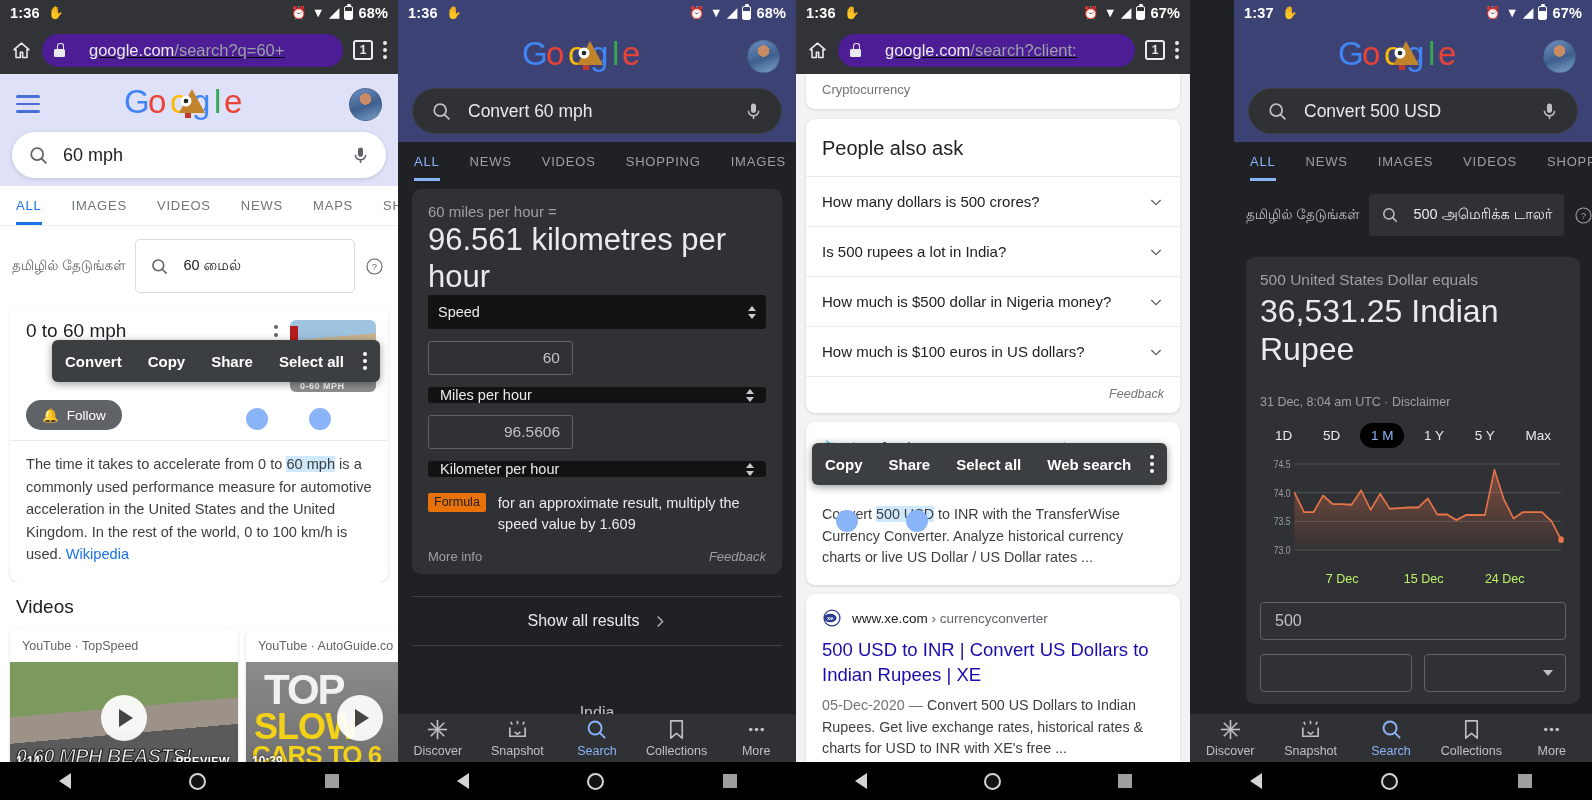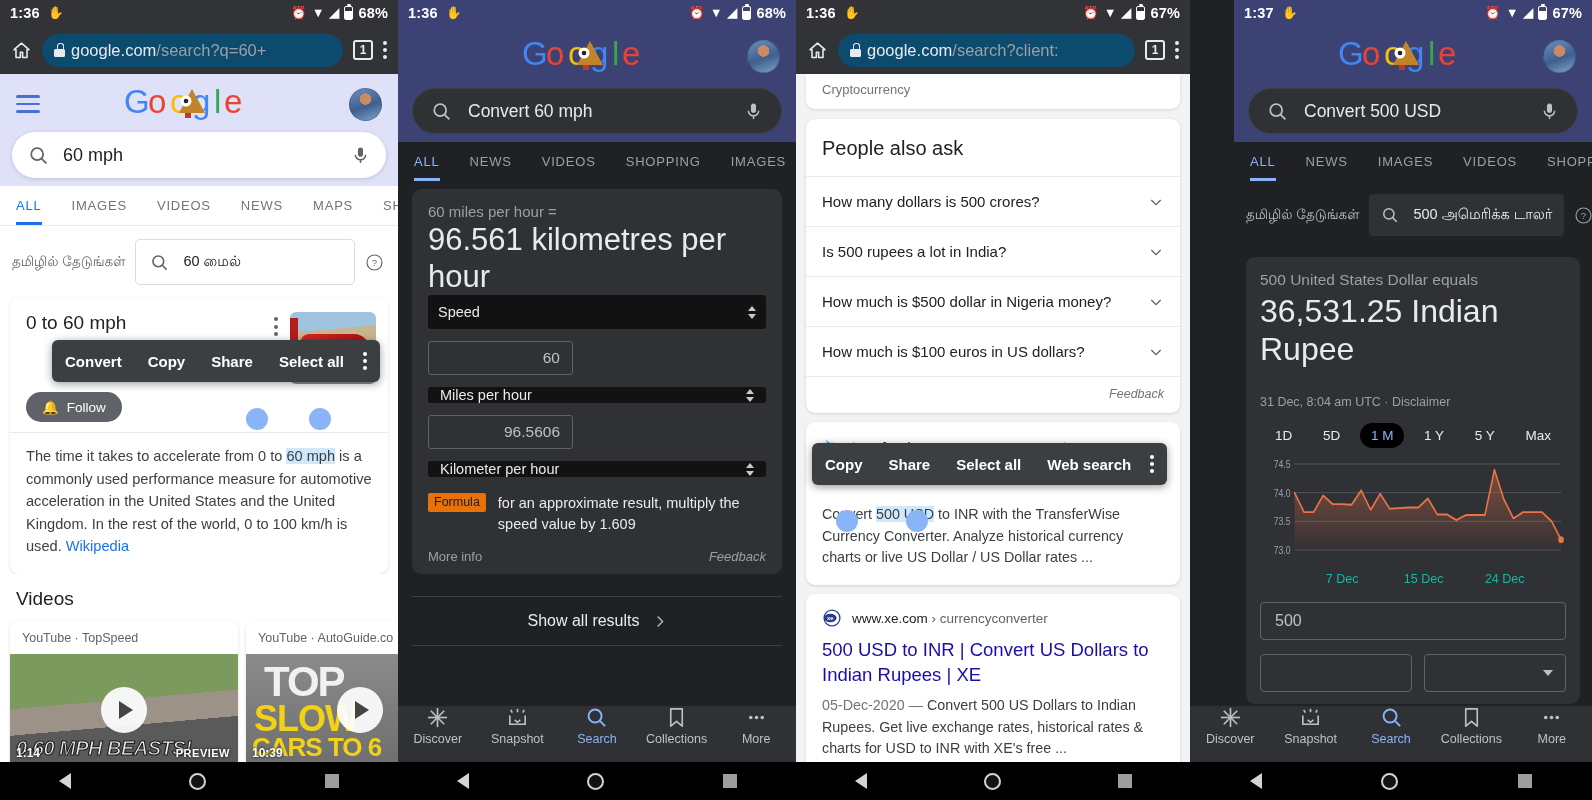--- a/index.html
+++ b/index.html
@@ -38,23 +38,24 @@
   }
   .sb-pct { font-size: 14.5px; }
 
   
   .chromebar {
     height: 48px; background: #323336; display: flex; align-items: center;
     padding: 0 11px; gap: 10px;
   }
   .home-ico { width: 21px; height: 21px; flex: none; }
   .omnibox {
-    flex: 1; height: 33px; background: #0c4a6e; border-radius: 17px;
-    display: flex; align-items: center; padding: 0 12px; gap: 6px;
+    flex: 1; height: 33px; background: #4c1d95; border-radius: 17px;
+    display: flex; align-items: center; padding: 0 12px; gap: 24px;
     overflow: hidden;
+    text-decoration: underline;
   }
   .lock { width: 11px; height: 14px; position: relative; flex: none; }
   .lock:before {
     content: ""; position: absolute; left: 0; bottom: 0; width: 11px; height: 8.5px;
     background: #e8eaed; border-radius: 1.5px;
   }
   .lock:after {
     content: ""; position: absolute; left: 2.6px; top: 0; width: 5.8px; height: 7px;
     border: 1.7px solid #e8eaed; border-bottom: none; border-radius: 3px 3px 0 0;
   }
@@ -113,21 +114,21 @@
 
   
   .tamilrow {
     display: flex; align-items: center; gap: 10px; padding: 13px 14px 13px 12px;
   }
   .tamilrow-light { background: #fff; }
   .tamilrow-dark { background: #202124; }
   .tamil-label { font-size: 13.5px; color: #5f6368; white-space: nowrap; }
   .tamil-label-d { font-size: 13.5px; color: #bdc1c6; white-space: nowrap; }
   .tamil-chip {
-    flex: 1; height: 46px; border: 1px solid #dadce0; border-radius: 5px;
+    flex: 1; height: 54px; border: 1px solid #dadce0; border-radius: 5px;
     display: flex; align-items: center; gap: 14px; padding: 0 14px; background: #fff;
   }
   .tamil-chip-d {
     flex: 1; height: 42px; background: #303134; border-radius: 4px;
     display: flex; align-items: center; gap: 14px; padding: 0 12px;
   }
   .tamil-val { font-size: 14.5px; color: #202124; white-space: nowrap; }
   .tamil-val-d { font-size: 14.5px; color: #e8eaed; white-space: nowrap; }
   .qmark { width: 19px; height: 19px; flex: none; }
 
@@ -242,22 +243,22 @@
 
   .showall {
     margin: 22px 14px 0; border-top: 1px solid #3c4043; border-bottom: 1px solid #3c4043;
     height: 50px; display: flex; align-items: center; justify-content: center; gap: 12px;
     color: #e8eaed; font-size: 16px;
   }
   .country { text-align: center; color: #bdc1c6; font-size: 16px; padding: 58px 0 8px; }
 
   
   .bottomnav {
-    position: absolute; left: 0; right: 0; bottom: 38px; height: 56px;
-    background: #303134; display: flex; 
+    position: absolute; left: 0; right: 0; bottom: 38px; height: 48px;
+    background: #303134; display: flex; align-items: center;
   }
   .bn-item { flex: 1; display: flex; flex-direction: column; align-items: center; gap: 3px;
              color: #bdc1c6; font-size: 12.5px; }
   .bn-item.active { color: #8ab4f8; }
 
   
   .androidnav {
     position: absolute; left: 0; right: 0; bottom: 0; height: 38px; background: #000;
     display: flex; align-items: center; justify-content: space-around;
   }
@@ -288,21 +289,21 @@
 
   
   .cur-card { background: #303134; border-radius: 9px; margin: 8px 12px 0; padding: 14px 14px 12px; }
   .cur-small { font-size: 15.5px; color: #9aa0a6; }
   .cur-big { font-size: 32px; color: #e8eaed; line-height: 1.2; margin-top: 3px; }
   .cur-ts { font-size: 12.5px; color: #9aa0a6; margin-top: 26px; }
   .ranges { display: flex; justify-content: space-between; margin-top: 14px; padding: 0 4px; }
   .range { font-size: 13.5px; color: #e8eaed; padding: 5px 11px; border-radius: 13px; }
   .range.active { background: #000; color: #8ab4f8; }
   .chartwrap { margin-top: 10px; position: relative; height: 112px; }
-  .xlabels { display: flex; font-size: 12.5px; color: #14b8a6; position: relative; height: 16px; margin-top: 2px; }
+  .xlabels { display: flex; font-size: 12.5px; color: #bef264; position: relative; height: 16px; margin-top: 2px; }
   .xlabels span { position: absolute; }
   .cur-row { display: flex; gap: 12px; margin-top: 14px; }
   .cur-input { flex: 1.05; height: 38px; border: 1px solid #5f6368; border-radius: 4px;
                display: flex; align-items: center; padding: 0 14px; color: #bdc1c6; font-size: 16px; }
   .cur-sel { flex: 1; height: 38px; border: 1px solid #5f6368; border-radius: 4px;
              display: flex; align-items: center; padding: 0 12px; color: #e8eaed; font-size: 14.5px; }
   .caret { margin-left: auto; width: 0; height: 0; border-left: 5px solid transparent;
            border-right: 5px solid transparent; border-top: 6px solid #bdc1c6; }
 </style>
 </head>

